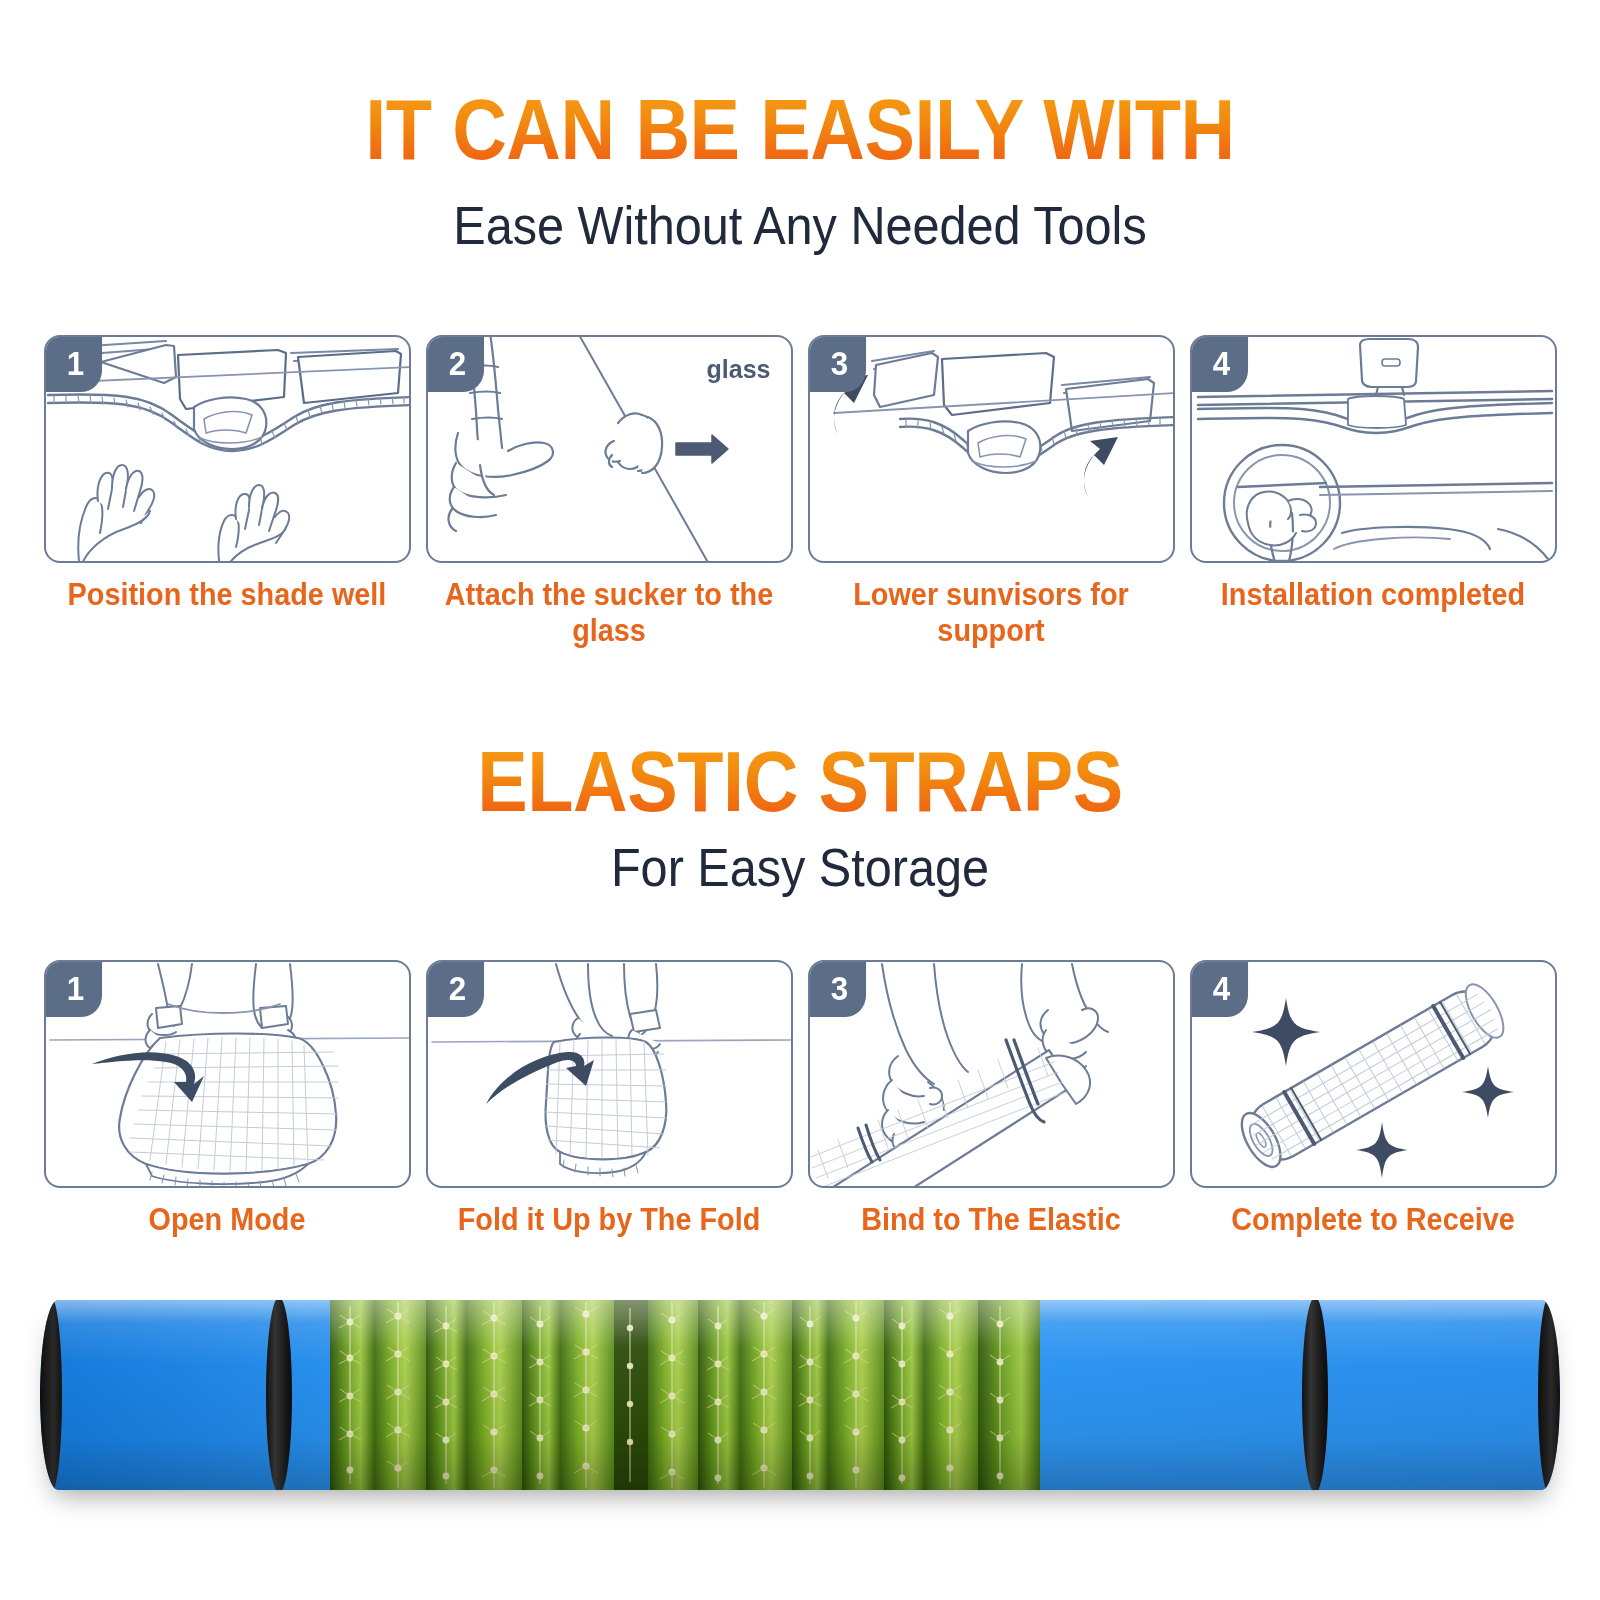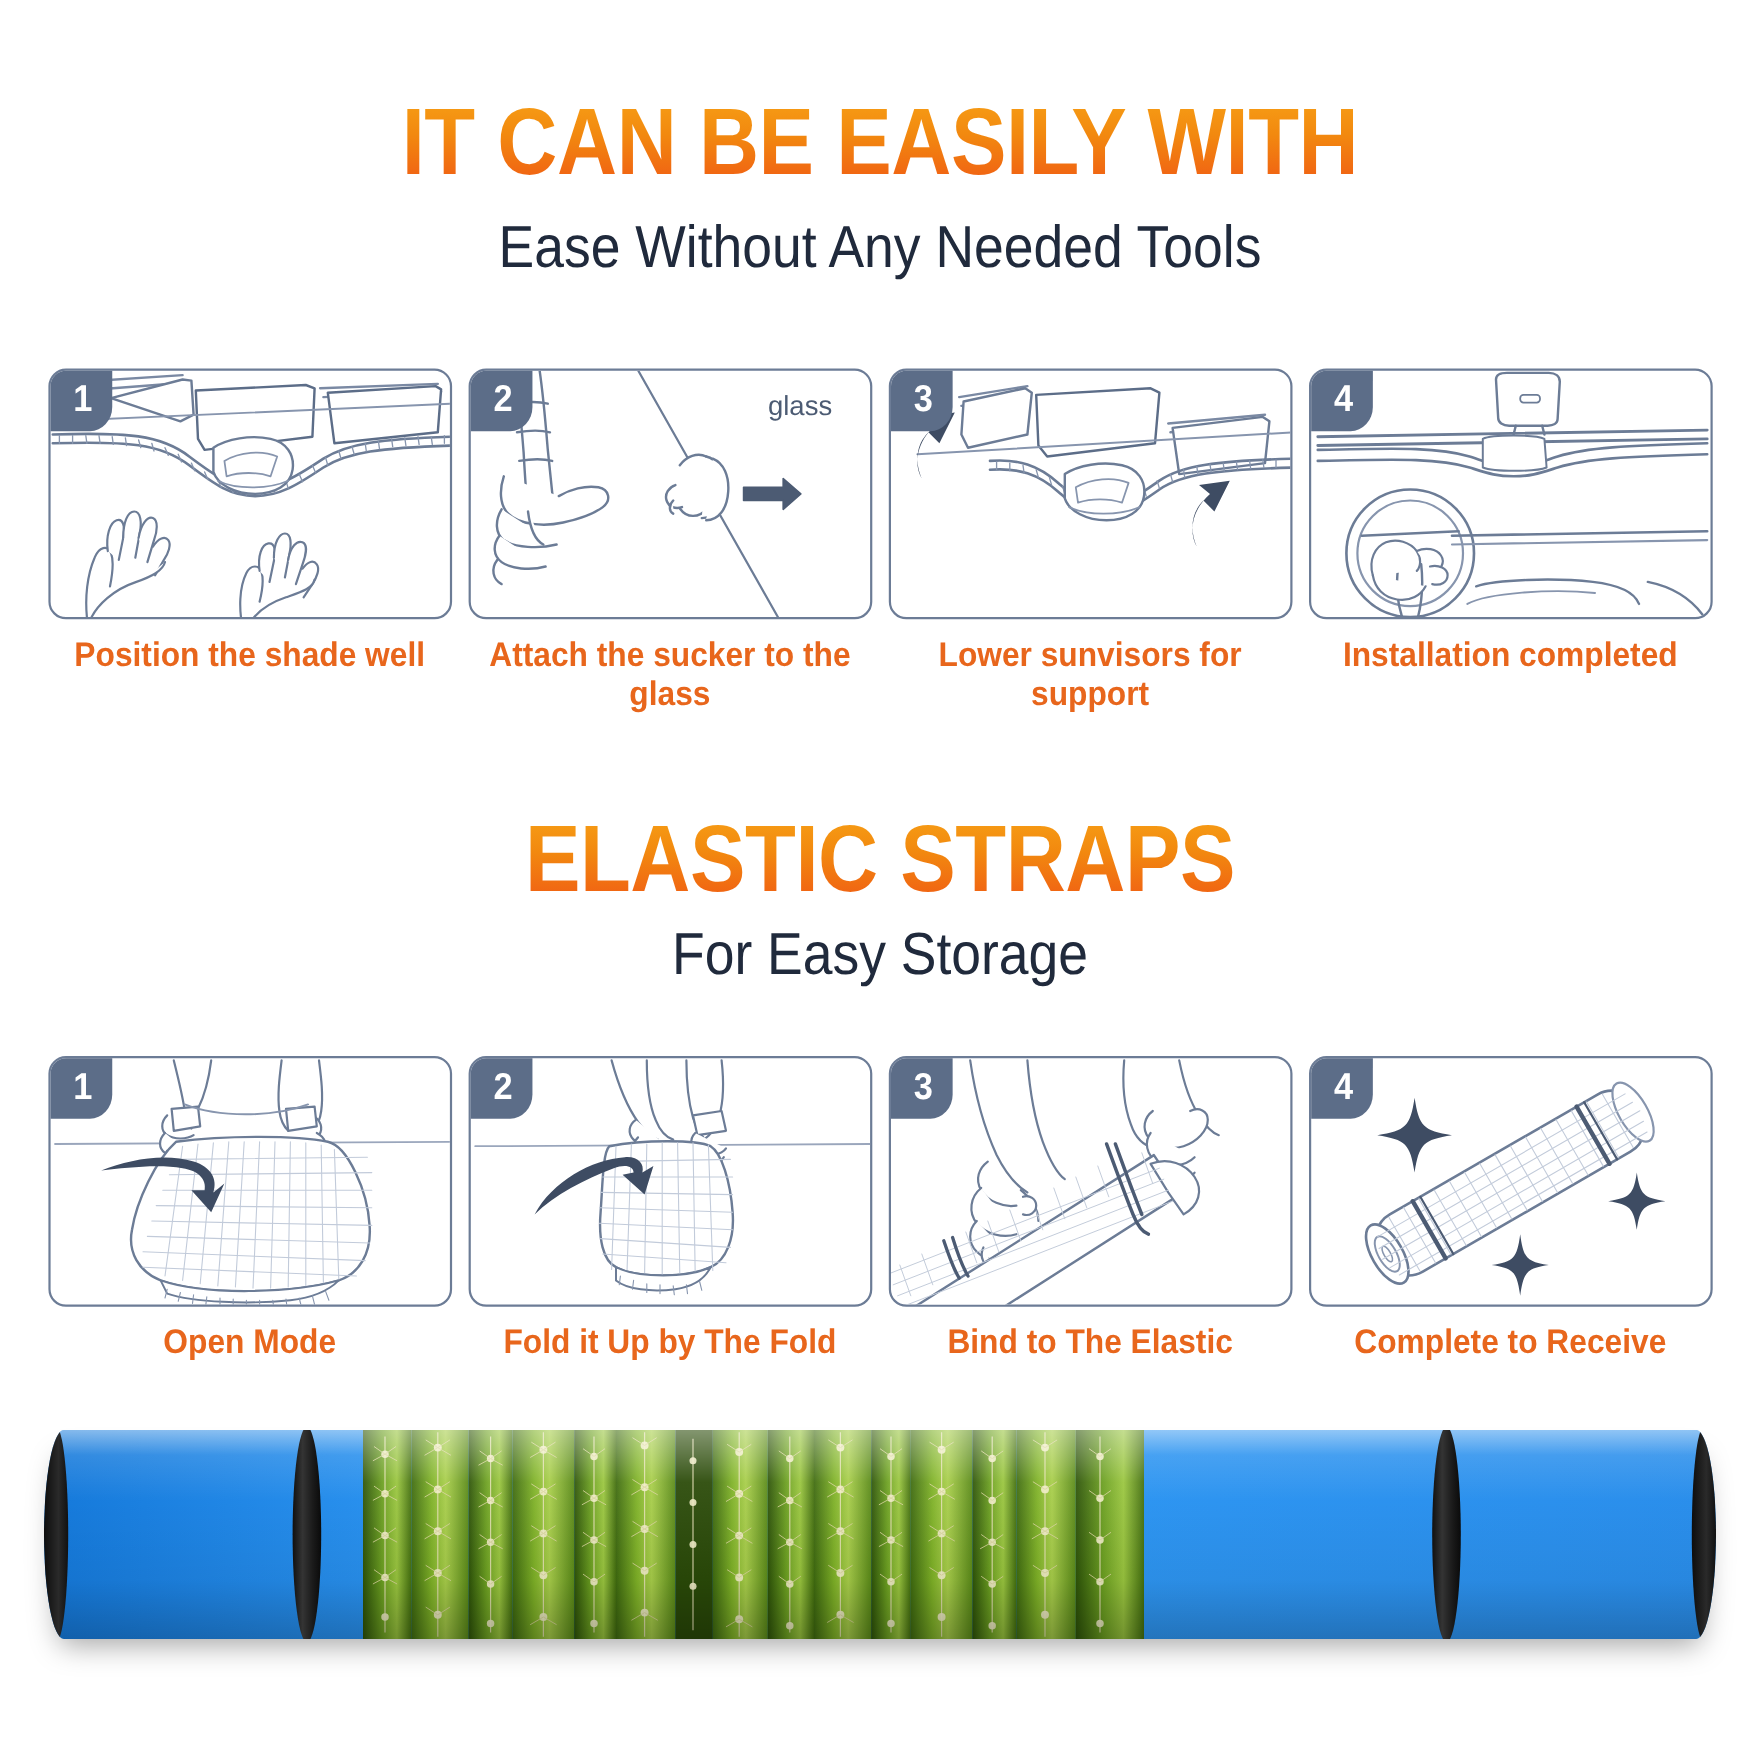--- a/index.html
+++ b/index.html
@@ -109,25 +109,25 @@
     font-weight: 700;
     font-size: 31px;
     line-height: 1.17;
     transform: scaleX(0.93);
     transform-origin: center top;
     width: 380px;
   }
 
   .glass-label {
     position: absolute;
-    right: 34px;
+    right: 20px;
     top: 18px;
     color: #4C5B73;
     font-size: 25px;
-    font-weight: 400;
+    font-weight: 700;
     z-index: 4;
   }
 
   
   #product {
     position: absolute;
     left: 40px;
     top: 1300px;
     width: 1520px;
     height: 190px;

